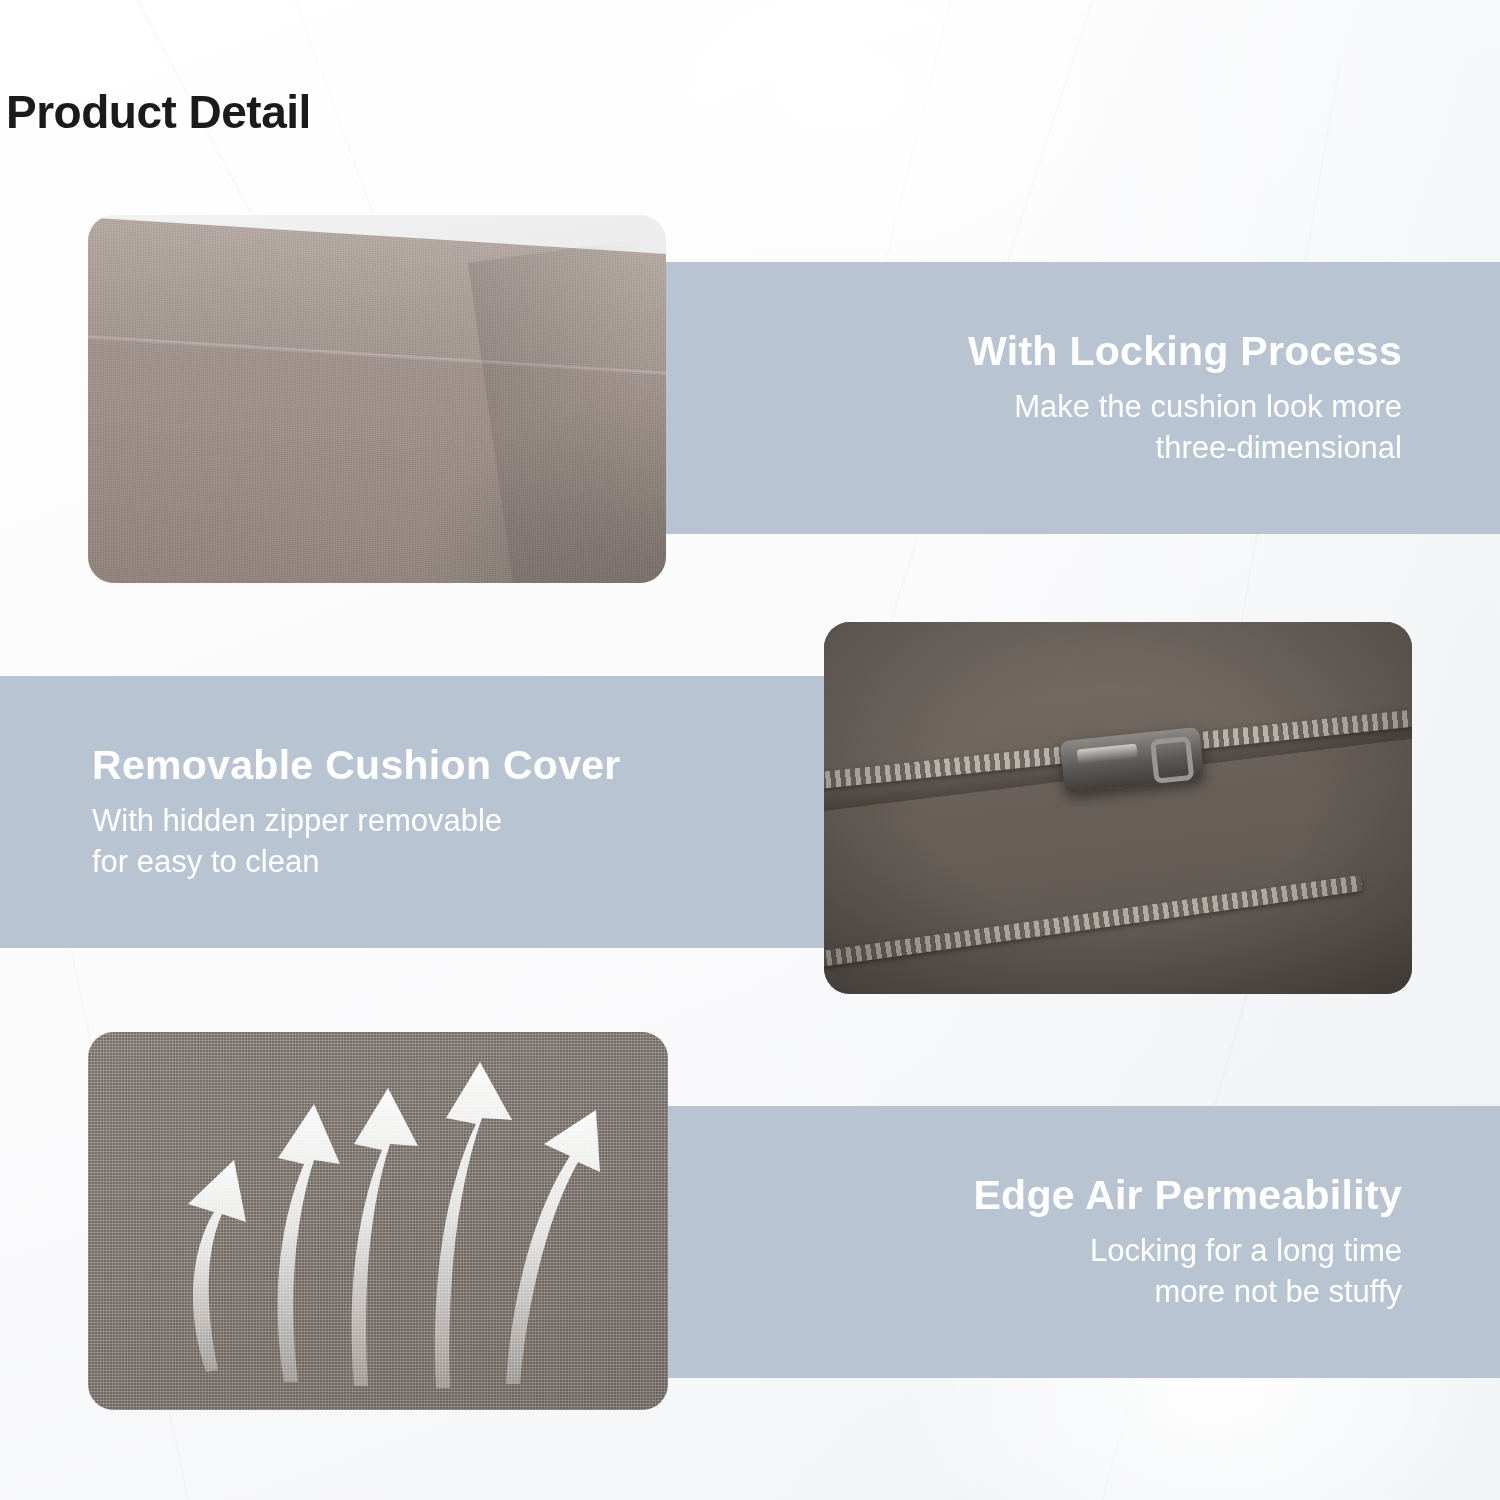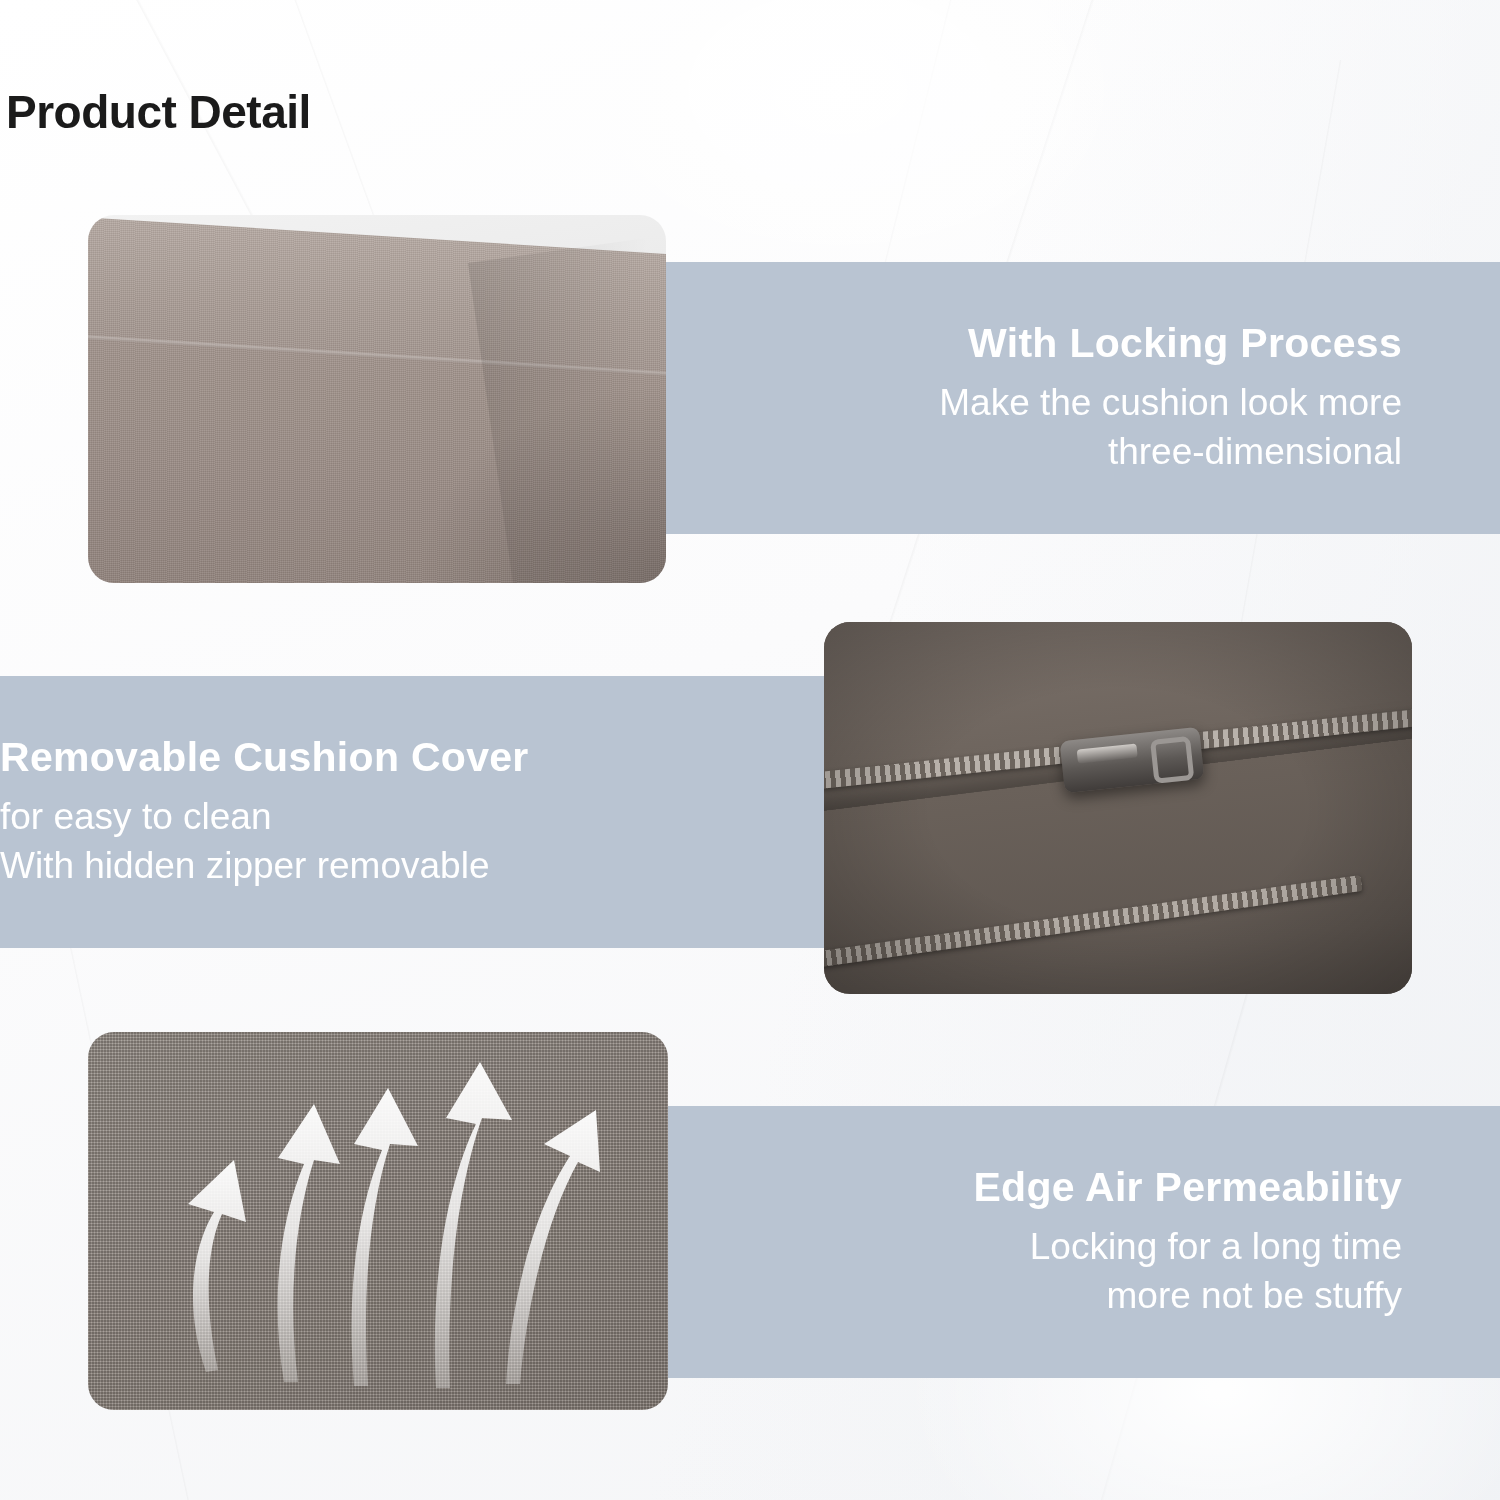--- a/index.html
+++ b/index.html
@@ -58,32 +58,32 @@
 
   .banner {
     position: absolute;
     background: #b9c4d2;
     display: flex;
     flex-direction: column;
     justify-content: center;
     box-sizing: border-box;
   }
   .banner.right { align-items: flex-end; text-align: right; padding-right: 98px; }
-  .banner.left  { align-items: flex-start; text-align: left;  }
+  .banner.left  { align-items: flex-start; text-align: left;  padding-left: 92px; }
 
   .b-head {
     color: #ffffff;
     font-size: 41px;
     font-weight: 600;
     letter-spacing: 0.3px;
     line-height: 1.15;
   }
   .b-sub {
     color: #ffffff;
-    font-size: 37px;
+    font-size: 31px;
     font-weight: 500;
     line-height: 1.32;
     margin-top: 12px;
   }
 
   .photo {
     position: absolute;
     border-radius: 26px;
     overflow: hidden;
   }
@@ -267,22 +267,22 @@
     <div class="cushion-face">
         <div class="weave"></div>
       </div>
     <div class="right-fold"></div>
     <div class="corner-shadow"></div>
   </div>
 
   <div class="banner left bn2">
     <div class="b-head">Removable Cushion Cover</div>
     <div class="b-sub">
+      <div>With hidden zipper removable</div>
       <div>for easy to clean</div>
-      <div>With hidden zipper removable</div>
     </div>
   </div>
 
   <div class="photo ph2">
     <div class="bg"></div>
     <div class="weave"></div>
     <div class="white-fill"></div>
     <div class="flap-upper"></div>
     <div class="flap-lower"></div>
     <div class="teeth-top"></div>

